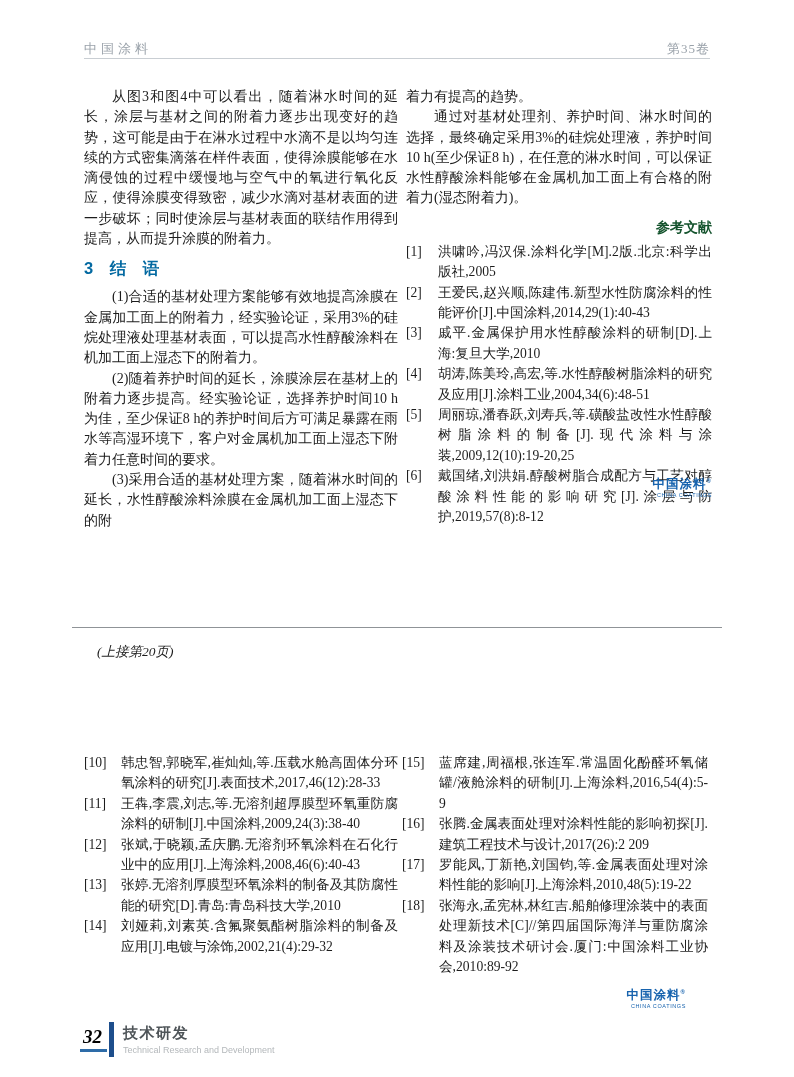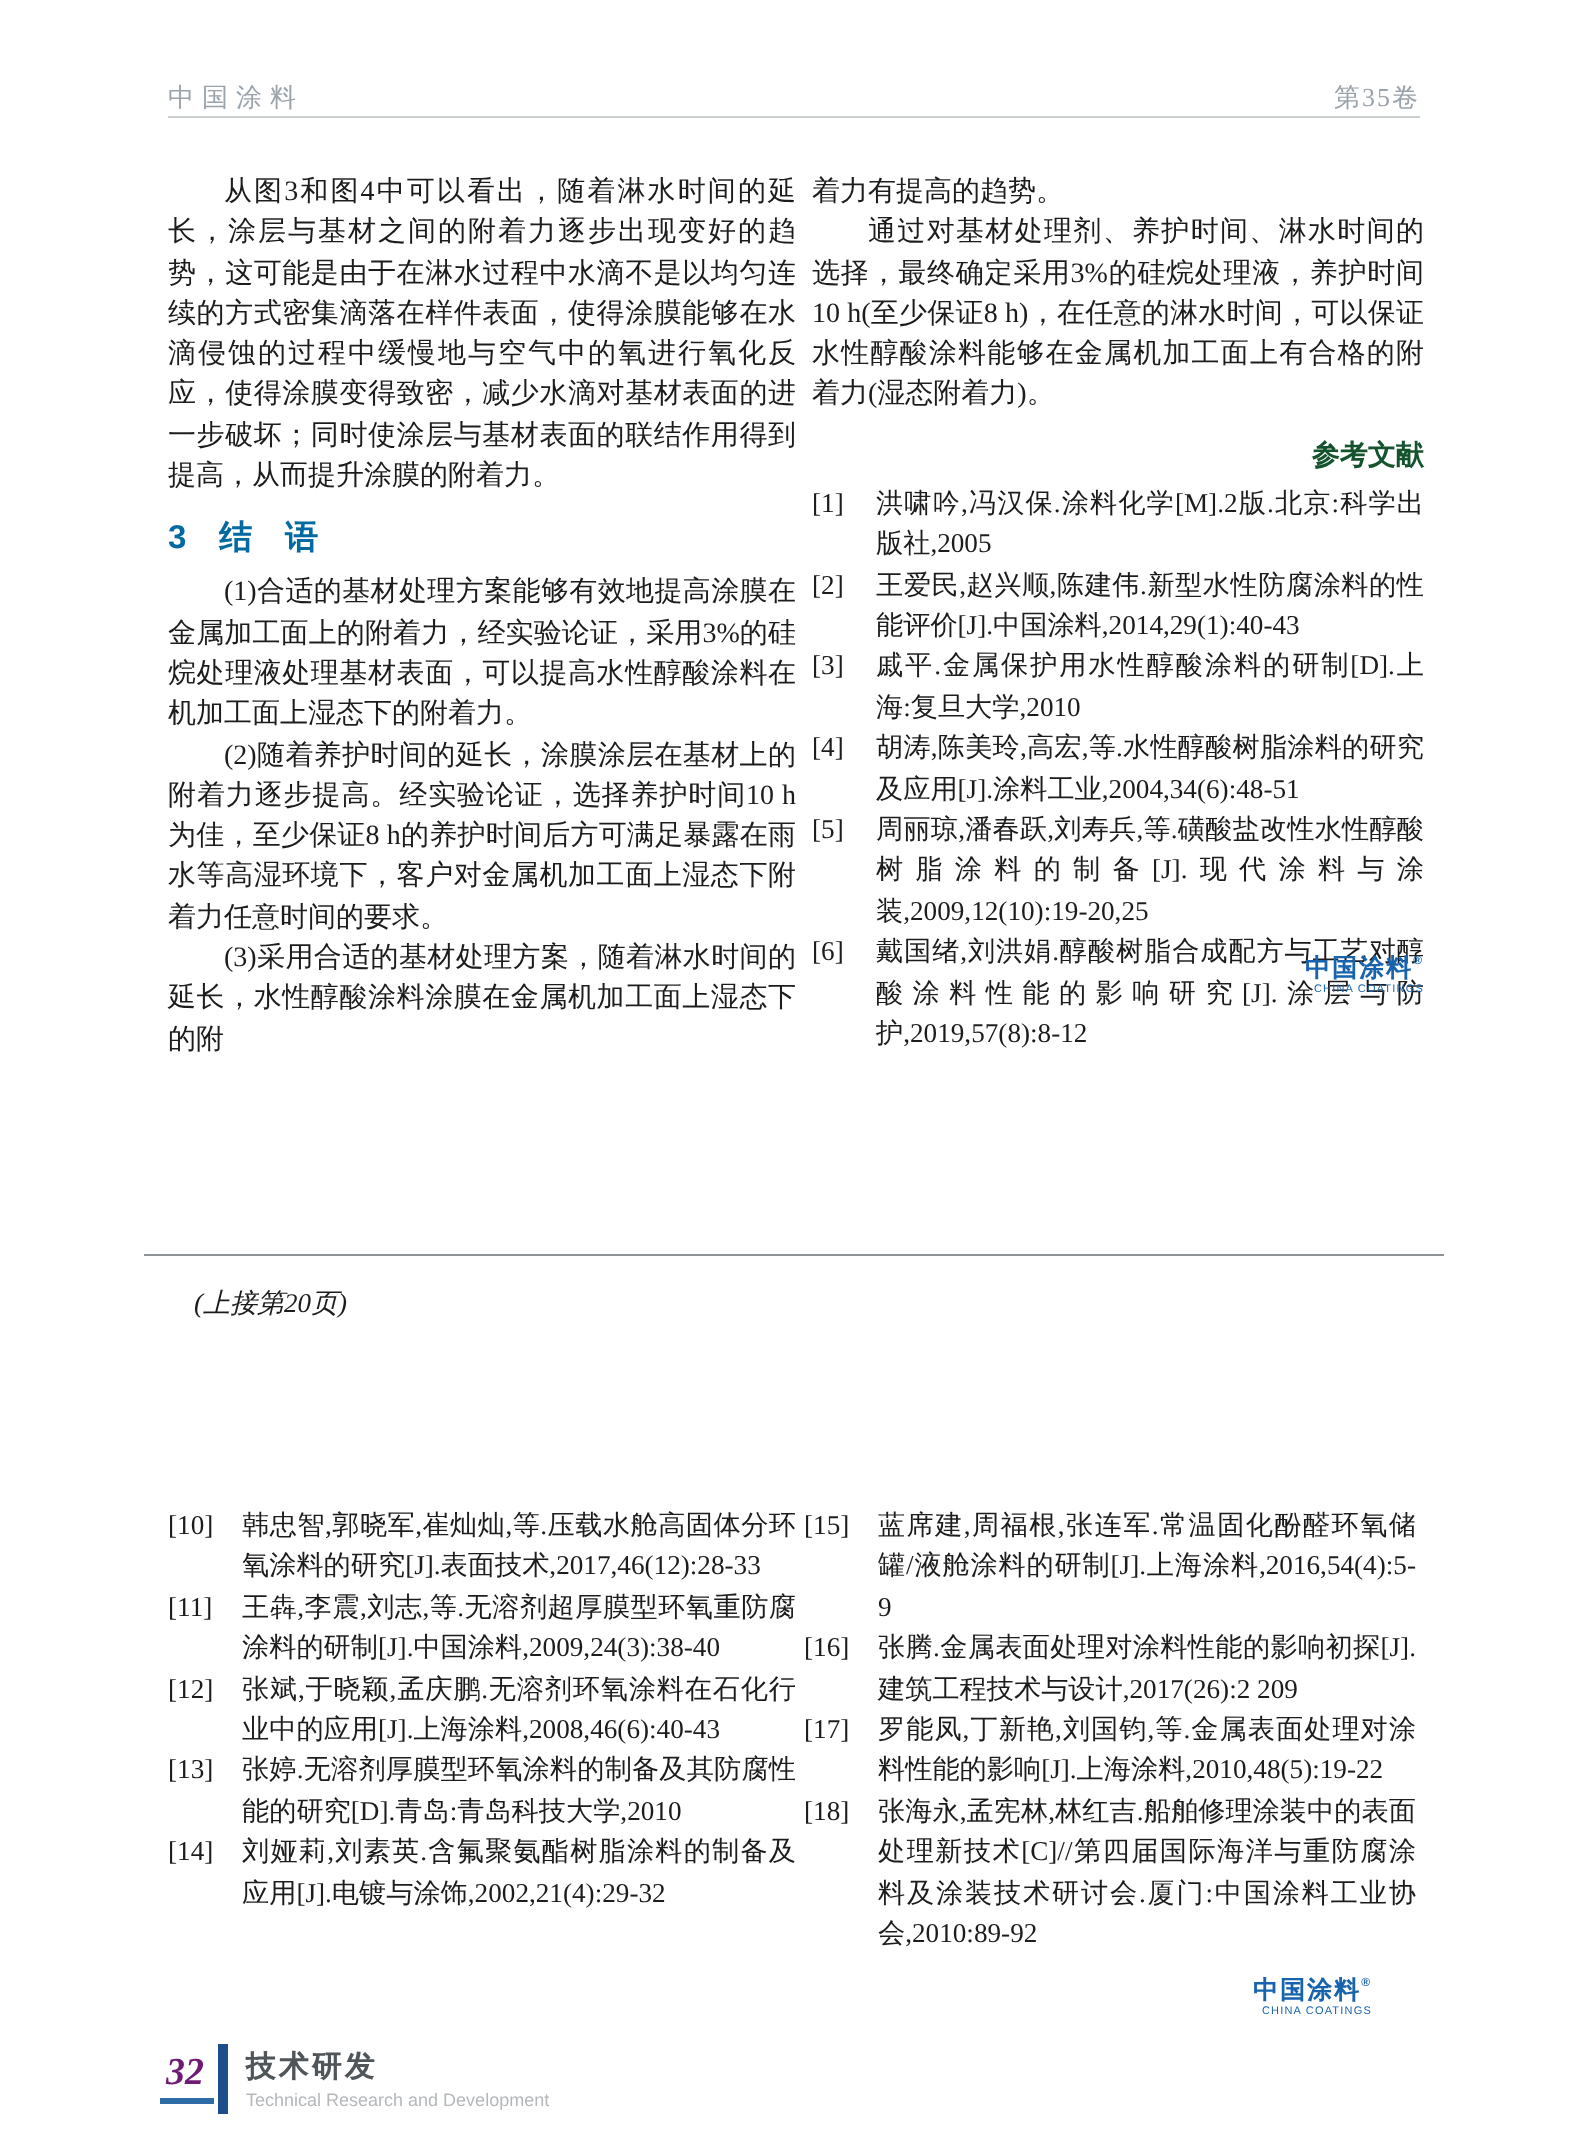--- a/index.html
+++ b/index.html
@@ -69,21 +69,21 @@
   .cont-note {
     position:absolute; top:643px; left:84px;
     font-size:13.5px; font-style:italic; color:#1c1c1c;margin-left:13px;
   }
 
   
   .footer { position:absolute; top:1022px; left:80px; display:flex; align-items:flex-start; }
   .pagenum-wrap { border-bottom:3px solid #2e6ca8; padding:1px 5px 1px 3px; margin-top:3px; }
   .pagenum {
     font-family:"Liberation Serif","DejaVu Serif",serif;
-    font-style:italic; font-weight:bold; font-size:19px; color:#701a75;
+    font-style:italic; font-weight:bold; font-size:19px; color:#000000;
   }
   .vbar { width:5px; height:35px; background:#1d4e8c; margin-left:2px; }
   .footer-text { margin-left:9px; padding-top:2px; font-family:"Liberation Sans","DejaVu Sans",sans-serif; }
   .footer-cn { font-size:15px; font-weight:bold; color:#4f5559; letter-spacing:1.5px; }
   .footer-en { font-size:9px; color:#b4b8bb; margin-top:2px; }
 </style>
 </head>
 <body>
 
 <div class="page">

